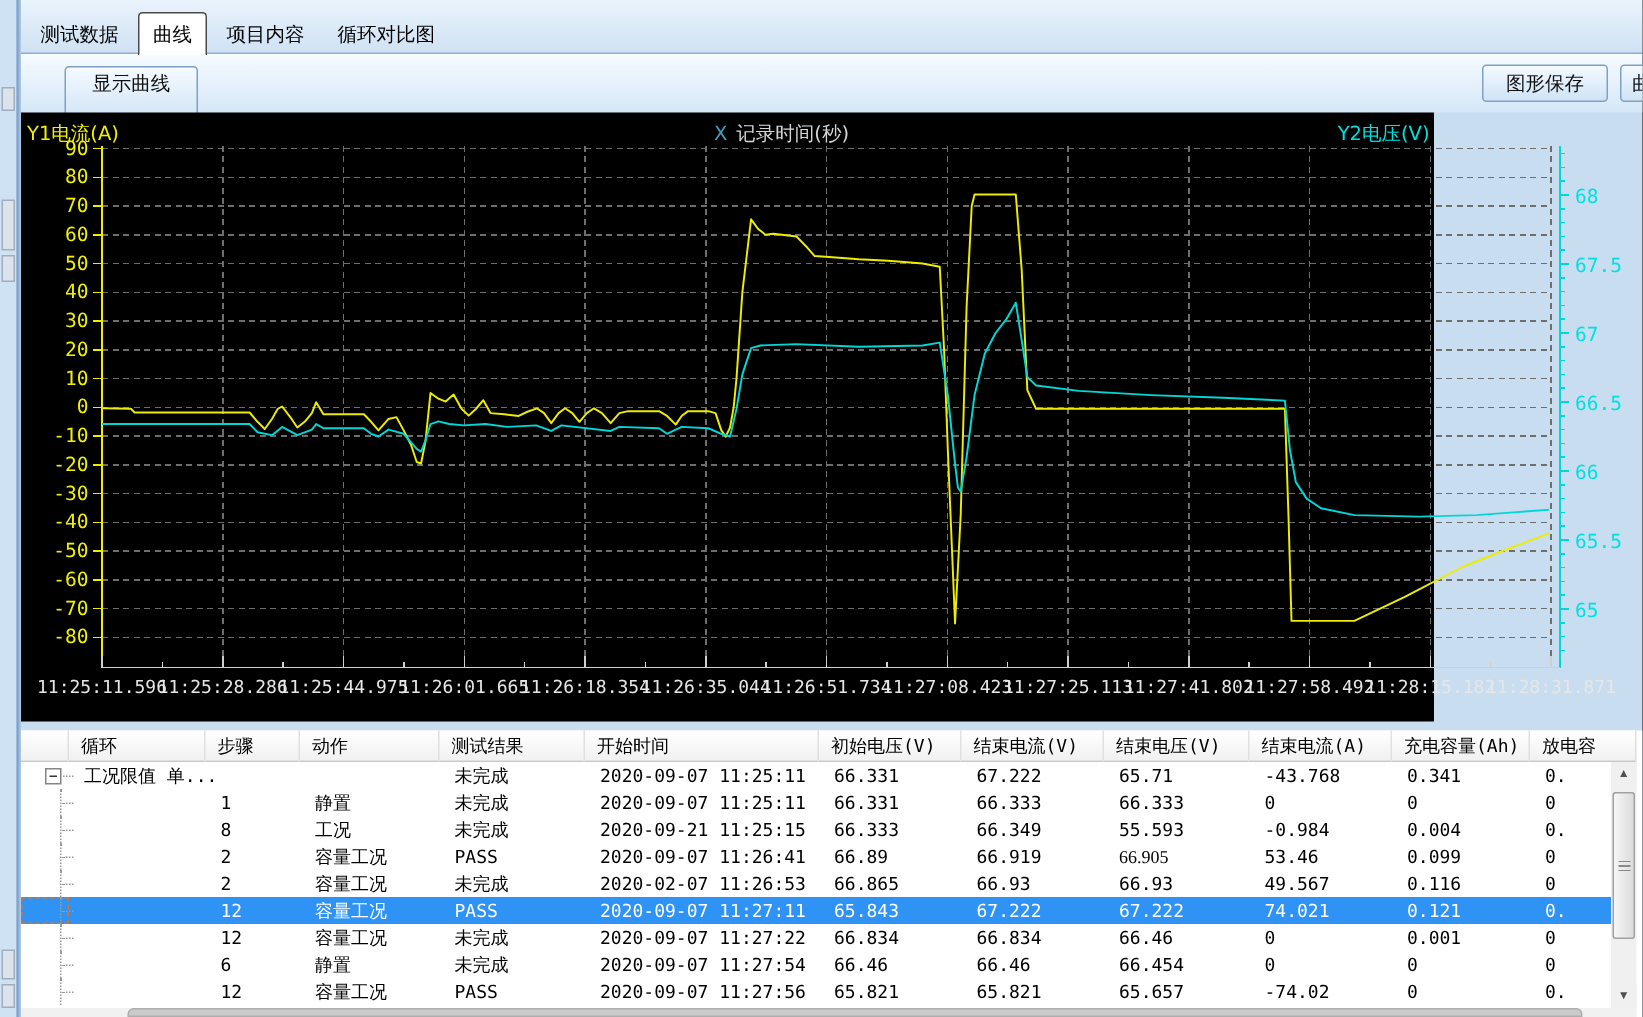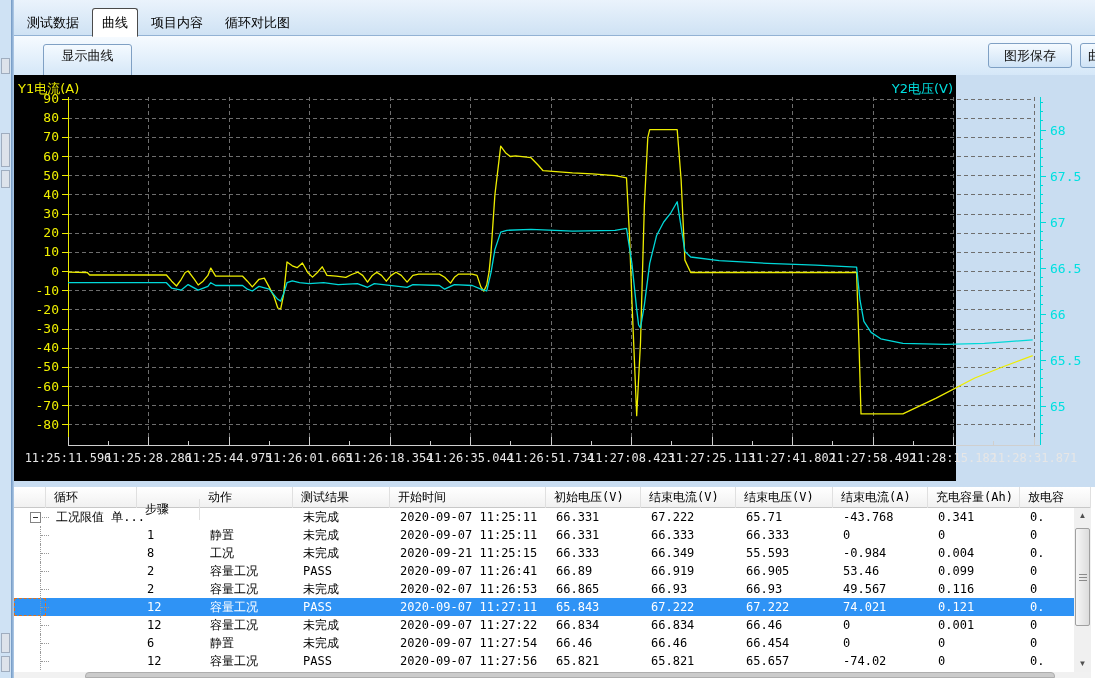--- a/index.html
+++ b/index.html
@@ -263,28 +263,29 @@
           <line x1="939.5" x2="939.5" y1="362" y2="370" class="axis-x"></line>
           <line x1="979.75" x2="979.75" y1="366" y2="370" class="axis-x"></line>
           <text x="939.5" y="387" class="lab-x">11:28:15.182</text>
           <line x1="1020" x2="1020" y1="362" y2="370" class="axis-x"></line>
           <text x="1020" y="387" class="lab-x">11:28:31.871</text>
         </g>
         <polyline points="54.0,197.2 73.3,197.5 75.7,200.0 152.4,200.0 157.7,206.2 162.5,211.0 167.3,204.3 171.2,197.5 174.1,196.0 180.4,204.3 184.2,210.0 189.1,206.2 193.9,200.4 196.8,193.1 201.6,201.2 228.6,201.2 233.4,206.2 238.3,211.9 245.0,204.3 250.3,203.1 255.1,211.9 260.0,221.5 263.8,233.0 266.7,234.0 269.6,219.6 273.0,187.0 278.3,190.8 283.1,192.7 288.4,188.0 293.7,197.5 298.5,202.1 303.4,197.5 308.2,191.8 313.0,200.4 322.2,201.2 331.8,202.3 337.6,199.5 343.9,197.2 348.7,200.4 353.5,207.1 358.4,200.4 362.7,197.2 367.5,200.4 372.3,206.2 377.2,200.4 382.0,197.2 387.3,200.4 393.1,207.1 398.9,200.4 404.7,199.1 425.4,199.1 430.7,202.3 436.5,208.1 440.4,202.3 444.7,199.1 458.2,199.1 463.0,200.4 466.9,211.9 469.8,216.1 472.7,210.0 475.1,196.6 477.0,177.4 480.9,119.9 486.7,71.2 491.5,77.7 496.3,81.5 501.6,80.8 517.0,82.7 524.3,90.2 529.1,95.7 538.7,96.3 558.5,97.8 578.3,98.8 601.0,100.7 612.5,102.8 615.4,158.2 617.9,225.3 622.7,340.6 626.5,267.5 630.4,129.5 633.8,62.4 635.7,54.7 663.2,54.7 667.1,104.5 670.9,185.1 676.7,197.5 842.6,197.5 845.0,269.5 847.0,338.9 888.9,338.9 922.2,323.1 960.8,303.0 989.7,291.5 1018.7,280.6" class="curve" stroke="#eded00"></polyline>
         <polyline points="54.0,207.7 152.4,207.7 157.7,213.2 167.3,215.1 174.1,209.6 184.2,215.1 193.9,211.4 196.8,207.7 201.6,210.5 228.6,210.5 233.4,214.2 238.3,216.0 245.0,211.4 255.1,214.2 263.8,224.3 266.7,226.1 269.6,218.8 273.0,207.7 278.3,205.9 285.5,207.7 295.2,208.6 309.6,207.7 324.1,209.6 343.4,208.6 353.5,212.3 360.3,208.6 393.1,212.3 398.9,209.6 425.4,210.5 430.7,214.2 436.5,211.4 440.4,209.6 458.2,210.5 466.9,214.2 472.7,216.0 477.0,197.6 480.9,174.6 486.7,157.1 492.9,155.3 517.0,154.4 558.5,156.2 601.0,155.3 612.5,153.4 617.9,188.4 622.7,234.4 624.6,250.0 626.5,252.8 630.4,229.8 635.7,188.4 642.5,160.8 649.7,147.0 656.9,137.8 663.2,126.8 667.1,151.6 670.9,176.4 676.7,182.0 705.2,185.6 753.4,188.4 801.6,190.2 842.6,192.1 846.0,225.2 849.9,246.4 857.1,257.4 866.7,263.8 888.9,268.4 931.9,269.4 970.4,268.4 994.6,266.6 1018.7,264.8" class="curve" stroke="#00d8d8"></polyline>
       </svg>
     <div class="chart-title" id="y1-title">Y1电流(A)</div>
+    <div class="chart-title" id="x-title"><span class="xpfx">X</span><span>记录时间(秒)</span></div>
     <div class="chart-title" id="y2-title">Y2电压(V)</div>
   </div>
 
   <div id="table-panel">
     <div id="thead">
         <div class="hcell" style="width: 32px;"></div>
         <div class="hcell" style="width: 91px;">循环</div>
-        <div class="hcell" style="width: 63px; margin-top: 12px;">步骤</div>
+        <div class="hcell" style="width: 63px;">步骤</div>
         <div class="hcell" style="width: 93px;">动作</div>
         <div class="hcell" style="width: 97px;">测试结果</div>
         <div class="hcell" style="width: 156px;">开始时间</div>
         <div class="hcell" style="width: 95px;">初始电压(V)</div>
         <div class="hcell" style="width: 95px;">结束电流(V)</div>
         <div class="hcell" style="width: 97px;">结束电压(V)</div>
         <div class="hcell" style="width: 95px;">结束电流(A)</div>
         <div class="hcell" style="width: 92px;">充电容量(Ah)</div>
         <div class="hcell" style="width: 71px;">放电容</div>
       </div>
@@ -347,21 +348,21 @@
             <div class="tree-v"></div>
             <div class="tree-h"></div>
           </div>
           <div class="cell c1" style="width: 91px;"></div>
           <div class="cell c2" style="width: 63px;">2</div>
           <div class="cell c3" style="width: 93px;">容量工况</div>
           <div class="cell c4" style="width: 97px;">PASS</div>
           <div class="cell c5" style="width: 156px;">2020-09-07 11:26:41</div>
           <div class="cell c6" style="width: 95px;">66.89</div>
           <div class="cell c7" style="width: 95px;">66.919</div>
-          <div class="cell c8" style="width: 97px;">66.905</div>
+          <div class="cell c8" style="width: 97px; font-family: Liberation Serif, serif;">66.905</div>
           <div class="cell c9" style="width: 95px;">53.46</div>
           <div class="cell c10" style="width: 92px;">0.099</div>
           <div class="cell c11" style="width: 54px;">0</div>
         </div>
         <div class="row child">
           <div class="cell c0" style="width: 32px;">
             <div class="tree-v"></div>
             <div class="tree-h"></div>
           </div>
           <div class="cell c1" style="width: 91px;"></div>

